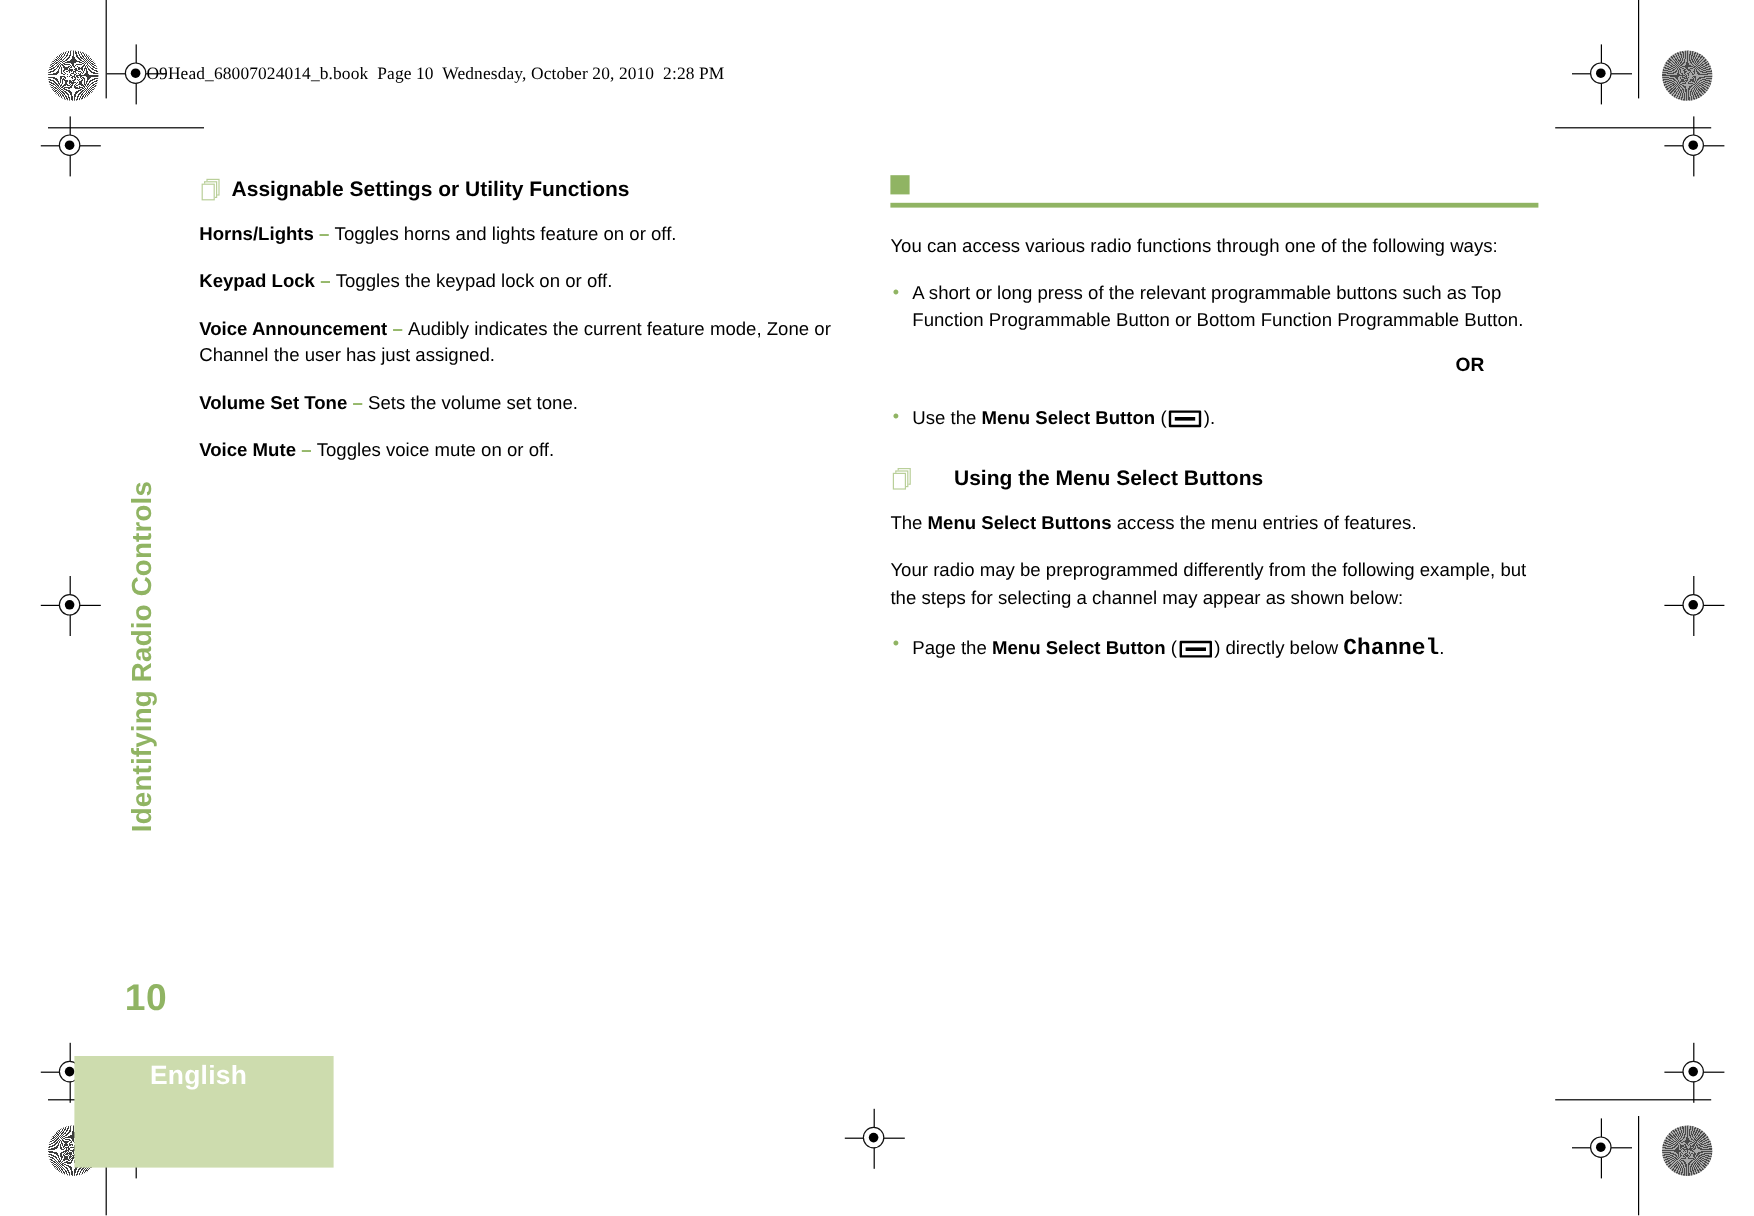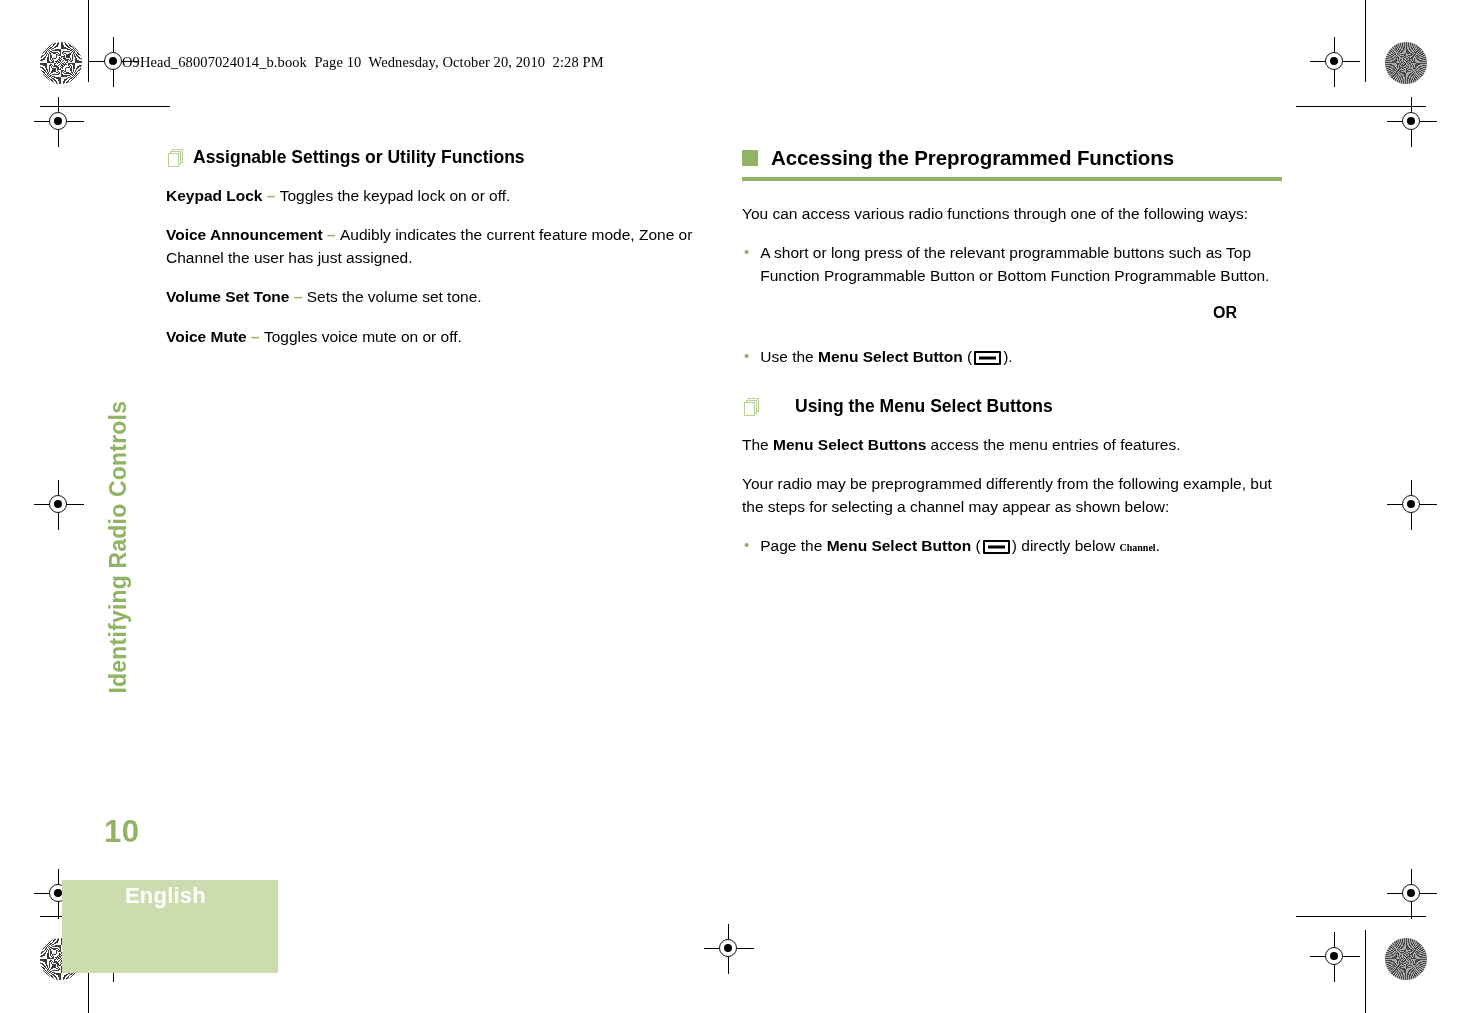--- a/index.html
+++ b/index.html
@@ -241,23 +241,23 @@
     content: "";
     position: absolute;
     left: 3px; right: 3px;
     top: 50%;
     transform: translateY(-50%);
     height: 3px;
     background: #000;
   }
 
   .screenfont {
-    font-family: Liberation Serif, serif;
-    font-weight: bold;
-    font-size: 10px;
+    font-family: Liberation Mono, monospace;
+    font-weight: bold;
+    font-size: 19px;
   }
 
   .gap-top-sub { margin-top: 26px; gap: 36px; }
 </style>
 </head>
 <body>
 
 <div class="marks">
 
   <div class="starburst" style="left:40px; top:42px;"></div>
@@ -356,20 +356,23 @@
 
   <div class="h-sub">
     <span class="pages-icon">
         <i></i>
         <i></i>
         <i></i>
       </span>
     <span class="label">Assignable Settings or Utility Functions</span>
   </div>
 
+  <p class="body">
+    <b>Horns/Lights</b><span class="dash"> – </span><span>Toggles horns and lights feature on or off.</span>
+  </p>
 
   <p class="body">
     <b>Keypad Lock</b><span class="dash"> – </span><span>Toggles the keypad lock on or off.</span>
   </p>
 
   <p class="body">
     <b>Voice Announcement</b><span class="dash"> – </span><span>Audibly indicates the current feature mode, Zone or Channel the user has just assigned.</span>
   </p>
 
   <p class="body">
@@ -380,21 +383,20 @@
     <b>Voice Mute</b><span class="dash"> – </span><span>Toggles voice mute on or off.</span>
   </p>
 
 </div>
 
 <div class="col col-right">
 
   <div class="h-main-wrap">
     <div class="h-main">
       <span class="green-square"></span>
-      <span>Accessing the Preprogrammed Functions</span>
     </div>
     <div class="green-rule"></div>
   </div>
 
   <p class="body">You can access various radio functions through one of the following ways:</p>
 
   <div class="bullet">
     <span class="dotmark">•</span>
     <span class="btext">A short or long press of the relevant programmable buttons such as Top Function Programmable Button or Bottom Function Programmable Button.</span>
   </div>

